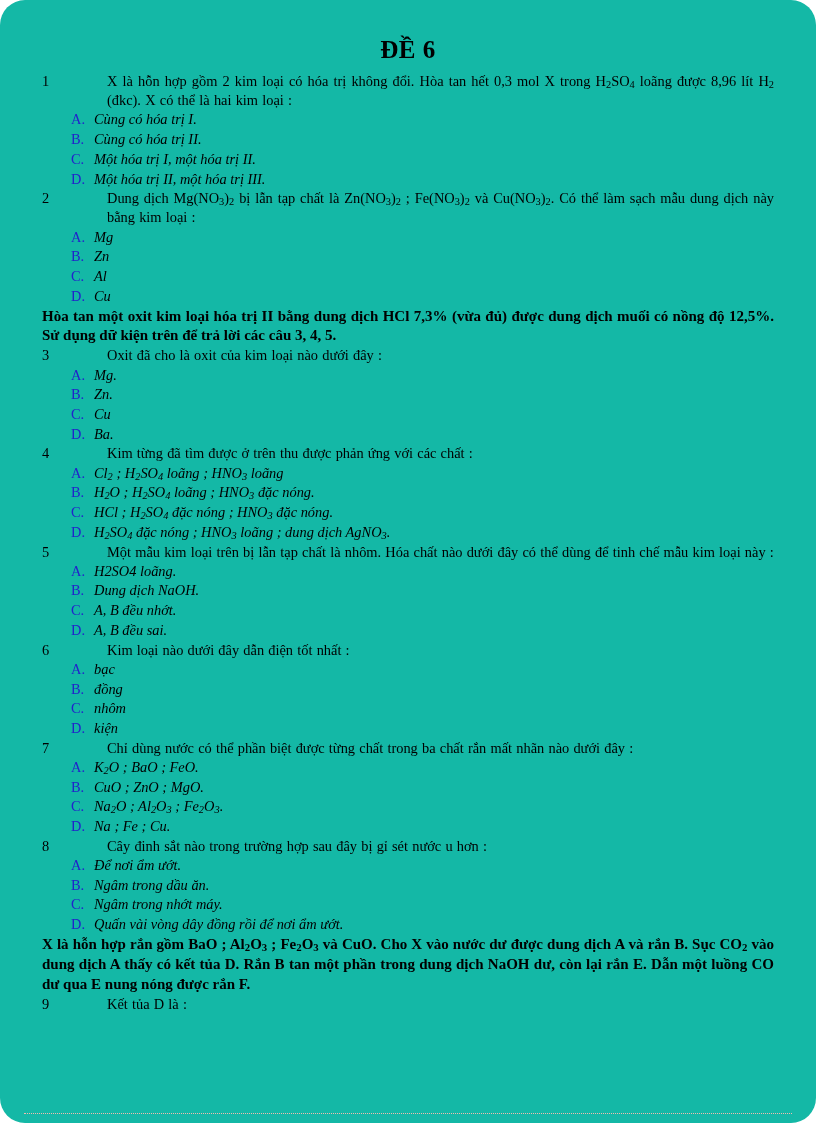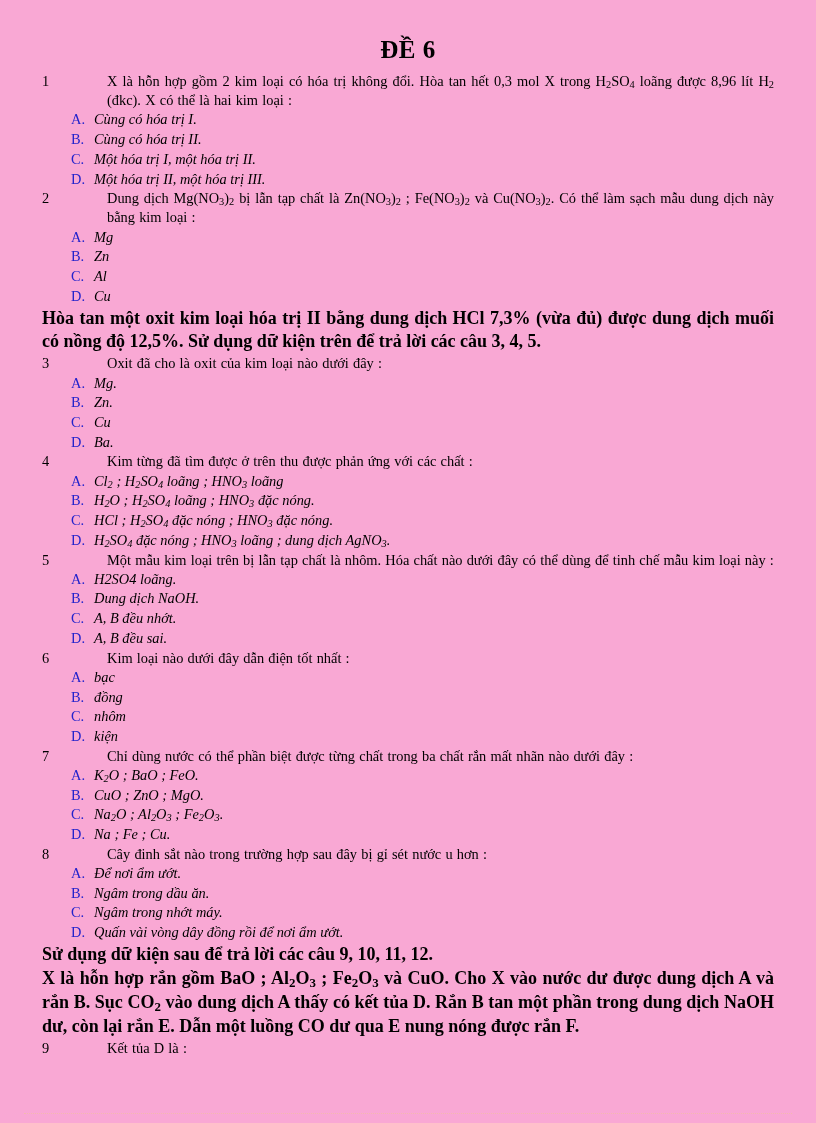--- a/index.html
+++ b/index.html
@@ -9,23 +9,24 @@
     background: #ffffff;
   }
   body {
     font-family: "Liberation Serif", "DejaVu Serif", serif;
     color: #000000;
   }
   #page {
     position: relative;
     width: 816px;
     height: 1123px;
-    background: #f9a8d4;
+    background: #14b8a6;
     overflow: hidden;
     box-sizing: border-box;
+    border-radius: 25px;
   }
   #doc-title {
     position: absolute;
     top: 36px;
     left: 0;
     width: 816px;
     text-align: center;
     font-size: 25px;
     font-weight: bold;
     letter-spacing: 0.5px;
@@ -74,21 +75,21 @@
     color: #2222cc;
     flex: 0 0 23px;
     width: 23px;
   }
   .opt-text {
     flex: 1 1 auto;
     font-style: italic;
   }
   .para-bold {
     font-weight: bold;
-    font-size: 18px;
+    font-size: 15px;
     line-height: 1.33;
     text-align: justify;
     text-justify: inter-word;
     margin: 0;
   }
   .para-bold.nojust {
     text-align: left;
   }
   sub {
     font-size: 0.72em;
@@ -282,21 +283,20 @@
         </div>
         <div class="option">
           <span class="opt-letter" style="color: rgb(34, 34, 204);">C.</span>
           <span class="opt-text">Ngâm trong nhớt máy.</span>
         </div>
         <div class="option">
           <span class="opt-letter" style="color: rgb(34, 34, 204);">D.</span>
           <span class="opt-text">Quấn vài vòng dây đồng rồi để nơi ẩm ướt.</span>
         </div>
       </div>
-      <div class="para-bold nojust">Sử dụng dữ kiện sau để trả lời các câu 9, 10, 11, 12.</div>
       <div class="para-bold">X là hỗn hợp rắn gồm BaO ; Al<sub>2</sub>O<sub>3</sub> ; Fe<sub>2</sub>O<sub>3</sub> và CuO. Cho X vào nước dư được dung dịch A và rắn B. Sục CO<sub>2</sub> vào dung dịch A thấy có kết tủa D. Rắn B tan một phần trong dung dịch NaOH dư, còn lại rắn E. Dẫn một luồng CO dư qua E nung nóng được rắn F.</div>
       <div class="question">
         <span class="q-num">9</span>
         <span class="q-text">Kết tủa D là :</span>
       </div>
     </div>
 
   <div id="footer-rule" style="border-top-color: rgb(244, 185, 174);"></div>
 
 </div>

